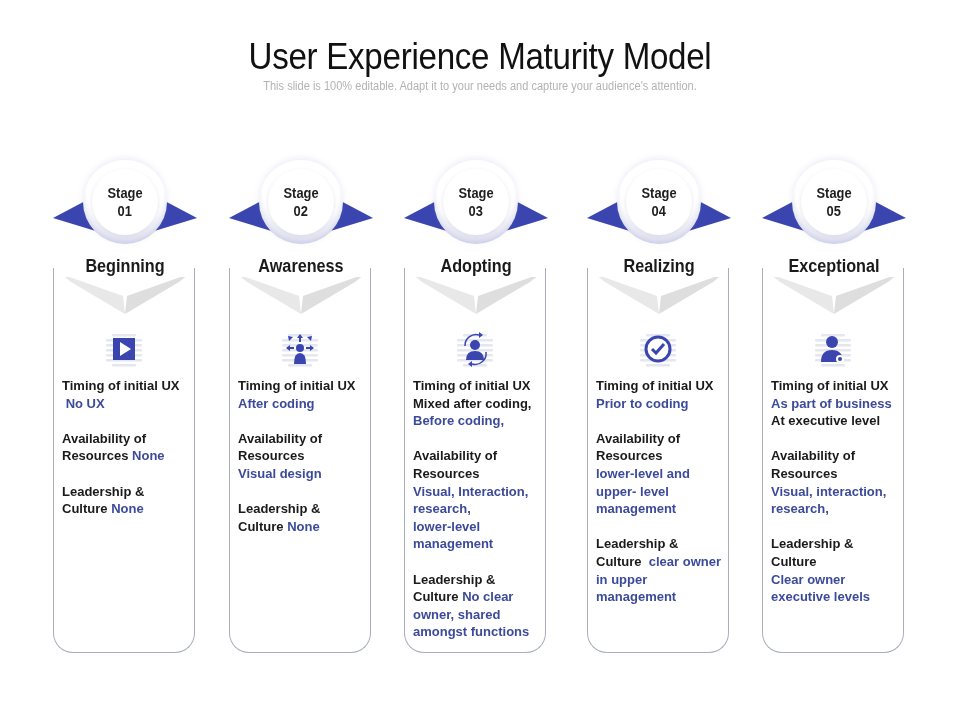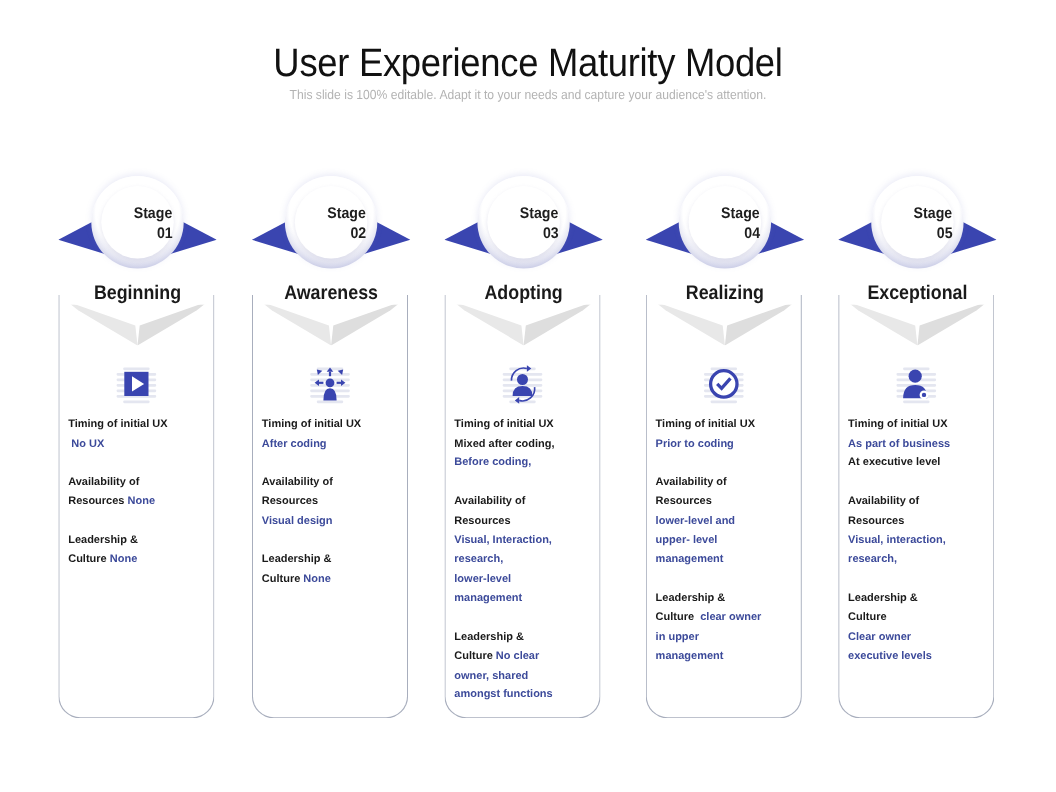--- a/index.html
+++ b/index.html
@@ -29,42 +29,42 @@
       position: absolute; left: 0; top: 20px; width: 144px; height: 60px;
     }
     .circle {
       position: absolute; left: 30px; top: 0; width: 84px; height: 84px; border-radius: 50%;
       background: radial-gradient(circle at 50% 40%, #ffffff 0%, #ffffff 58%, #e6e7f3 68%, #c2c5e3 80%, #9aa0d4 92%, #8189c8 100%);
       box-shadow: 0 -2px 6px rgba(120,125,200,0.15);
     }
     .circle-inner {
       position: absolute; left: 9px; top: 9px; width: 66px; height: 66px; border-radius: 50%;
       background: #ffffff;
-      display: flex; flex-direction: column; align-items: flex-end; justify-content: center;
+      display: flex; flex-direction: column; align-items: center; justify-content: center;
       box-shadow: 0 2px 4px rgba(150,150,190,0.25);
     }
     .circle-inner span {
       font-size: 14px; font-weight: bold; color: #1e1e1e; line-height: 18px;
       transform: scaleX(0.92);
     }
     .stage-name {
       position: absolute; left: 0; width: 144px; top: 96px; text-align: center;
       font-size: 18px; font-weight: bold; color: #1a1a1a;
       transform: scaleX(0.9); transform-origin: center;
       background: #ffffff;
     }
     .chevron {
       position: absolute; left: 8px; top: 114px; width: 128px; height: 40px;
     }
     .icon-wrap {
       position: absolute; left: 47px; top: 170px; width: 48px; height: 38px;
     }
     .content {
       position: absolute; left: 9px; top: 217px; width: 135px;
-      font-size: 10px; line-height: 17.6px; font-weight: bold; color: #1a1a1a;
+      font-size: 13px; line-height: 17.6px; font-weight: bold; color: #1a1a1a;
     }
     .content .blk { margin-bottom: 17.6px; }
     .content .hl { color: #3c4a9a; }
     .content span { white-space: pre-wrap; }
   </style>
 </head>
 <body>
 
 <div class="title">User Experience Maturity Model</div>
 <div class="subtitle">This slide is 100% editable. Adapt it to your needs and capture your audience's attention.</div>

